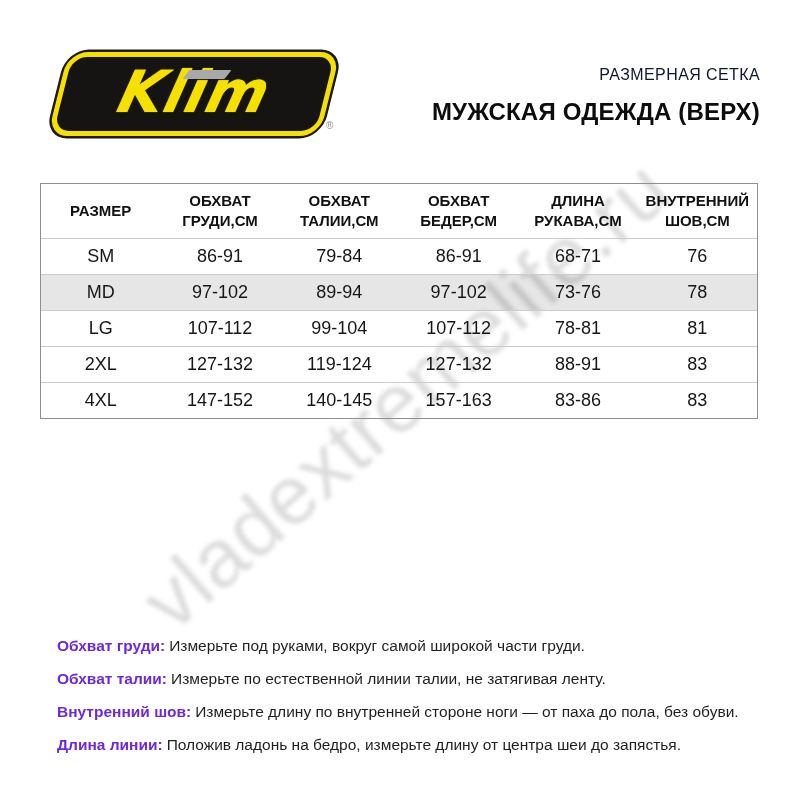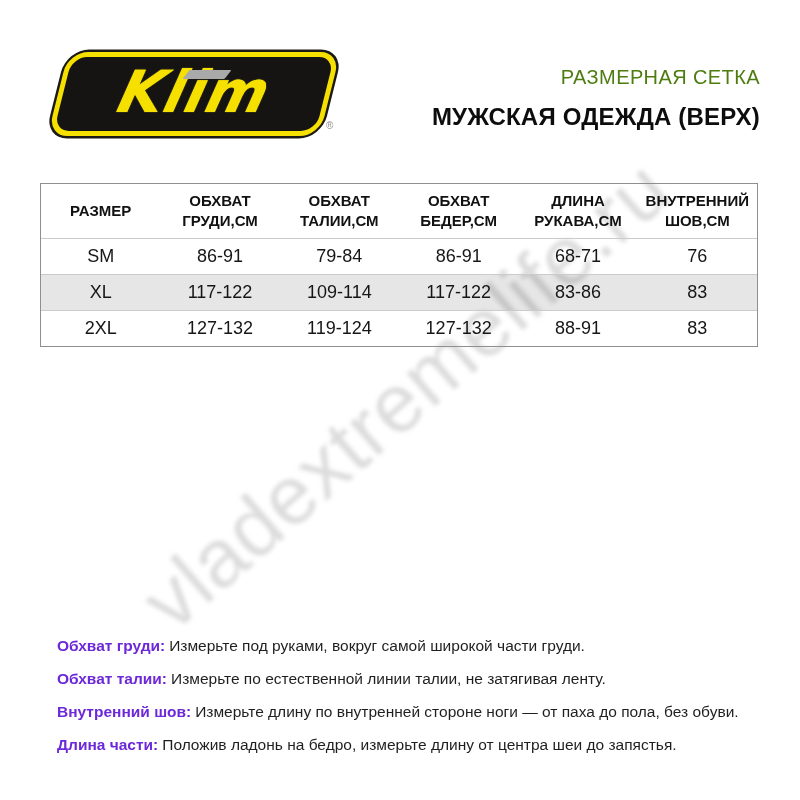--- a/index.html
+++ b/index.html
@@ -65,21 +65,21 @@
     position: absolute; left: 268px; top: 68px;
     font-size: 10px; color: #8f8f8f;
   }
 
   
   .titles {
     position: absolute; right: 40px; top: 66px;
     text-align: right; width: 420px;
   }
   .title-main {
-    font-size: 20px; font-weight: 400; color: #4d7c0f;
+    font-size: 16px; font-weight: 400; color: #0f172a;
     letter-spacing: 0.4px;
   }
   .title-sub {
     margin-top: 14px;
     font-size: 24px; font-weight: 700; color: #0d0d0d;
     letter-spacing: 0.2px;
   }
 
   
   .table-wrap {
@@ -156,39 +156,55 @@
       <tbody>
         <tr>
           <td>SM</td>
           <td>86-91</td>
           <td>79-84</td>
           <td>86-91</td>
           <td>68-71</td>
           <td>76</td>
         </tr>
         <tr class="stripe">
-          <td>XL</td>
-          <td>117-122</td>
-          <td>109-114</td>
-          <td>117-122</td>
-          <td>83-86</td>
-          <td>83</td>
+          <td>MD</td>
+          <td>97-102</td>
+          <td>89-94</td>
+          <td>97-102</td>
+          <td>73-76</td>
+          <td>78</td>
+        </tr>
+        <tr>
+          <td>LG</td>
+          <td>107-112</td>
+          <td>99-104</td>
+          <td>107-112</td>
+          <td>78-81</td>
+          <td>81</td>
         </tr>
         <tr>
           <td>2XL</td>
           <td>127-132</td>
           <td>119-124</td>
           <td>127-132</td>
           <td>88-91</td>
           <td>83</td>
         </tr>
+        <tr>
+          <td>4XL</td>
+          <td>147-152</td>
+          <td>140-145</td>
+          <td>157-163</td>
+          <td>83-86</td>
+          <td>83</td>
+        </tr>
       </tbody>
     </table>
   </div>
 
   <div class="notes">
     <p class="note-row"><span class="note-label">Обхват груди:</span><span class="note-text">Измерьте под руками, вокруг самой широкой части груди.</span></p>
     <p class="note-row"><span class="note-label">Обхват талии:</span><span class="note-text">Измерьте по естественной линии талии, не затягивая ленту.</span></p>
     <p class="note-row"><span class="note-label">Внутренний шов:</span><span class="note-text">Измерьте длину по внутренней стороне ноги — от паха до пола, без обуви.</span></p>
-    <p class="note-row"><span class="note-label">Длина части:</span><span class="note-text">Положив ладонь на бедро, измерьте длину от центра шеи до запястья.</span></p>
+    <p class="note-row"><span class="note-label">Длина линии:</span><span class="note-text">Положив ладонь на бедро, измерьте длину от центра шеи до запястья.</span></p>
   </div>
 
 </div>
 
 </body></html>

